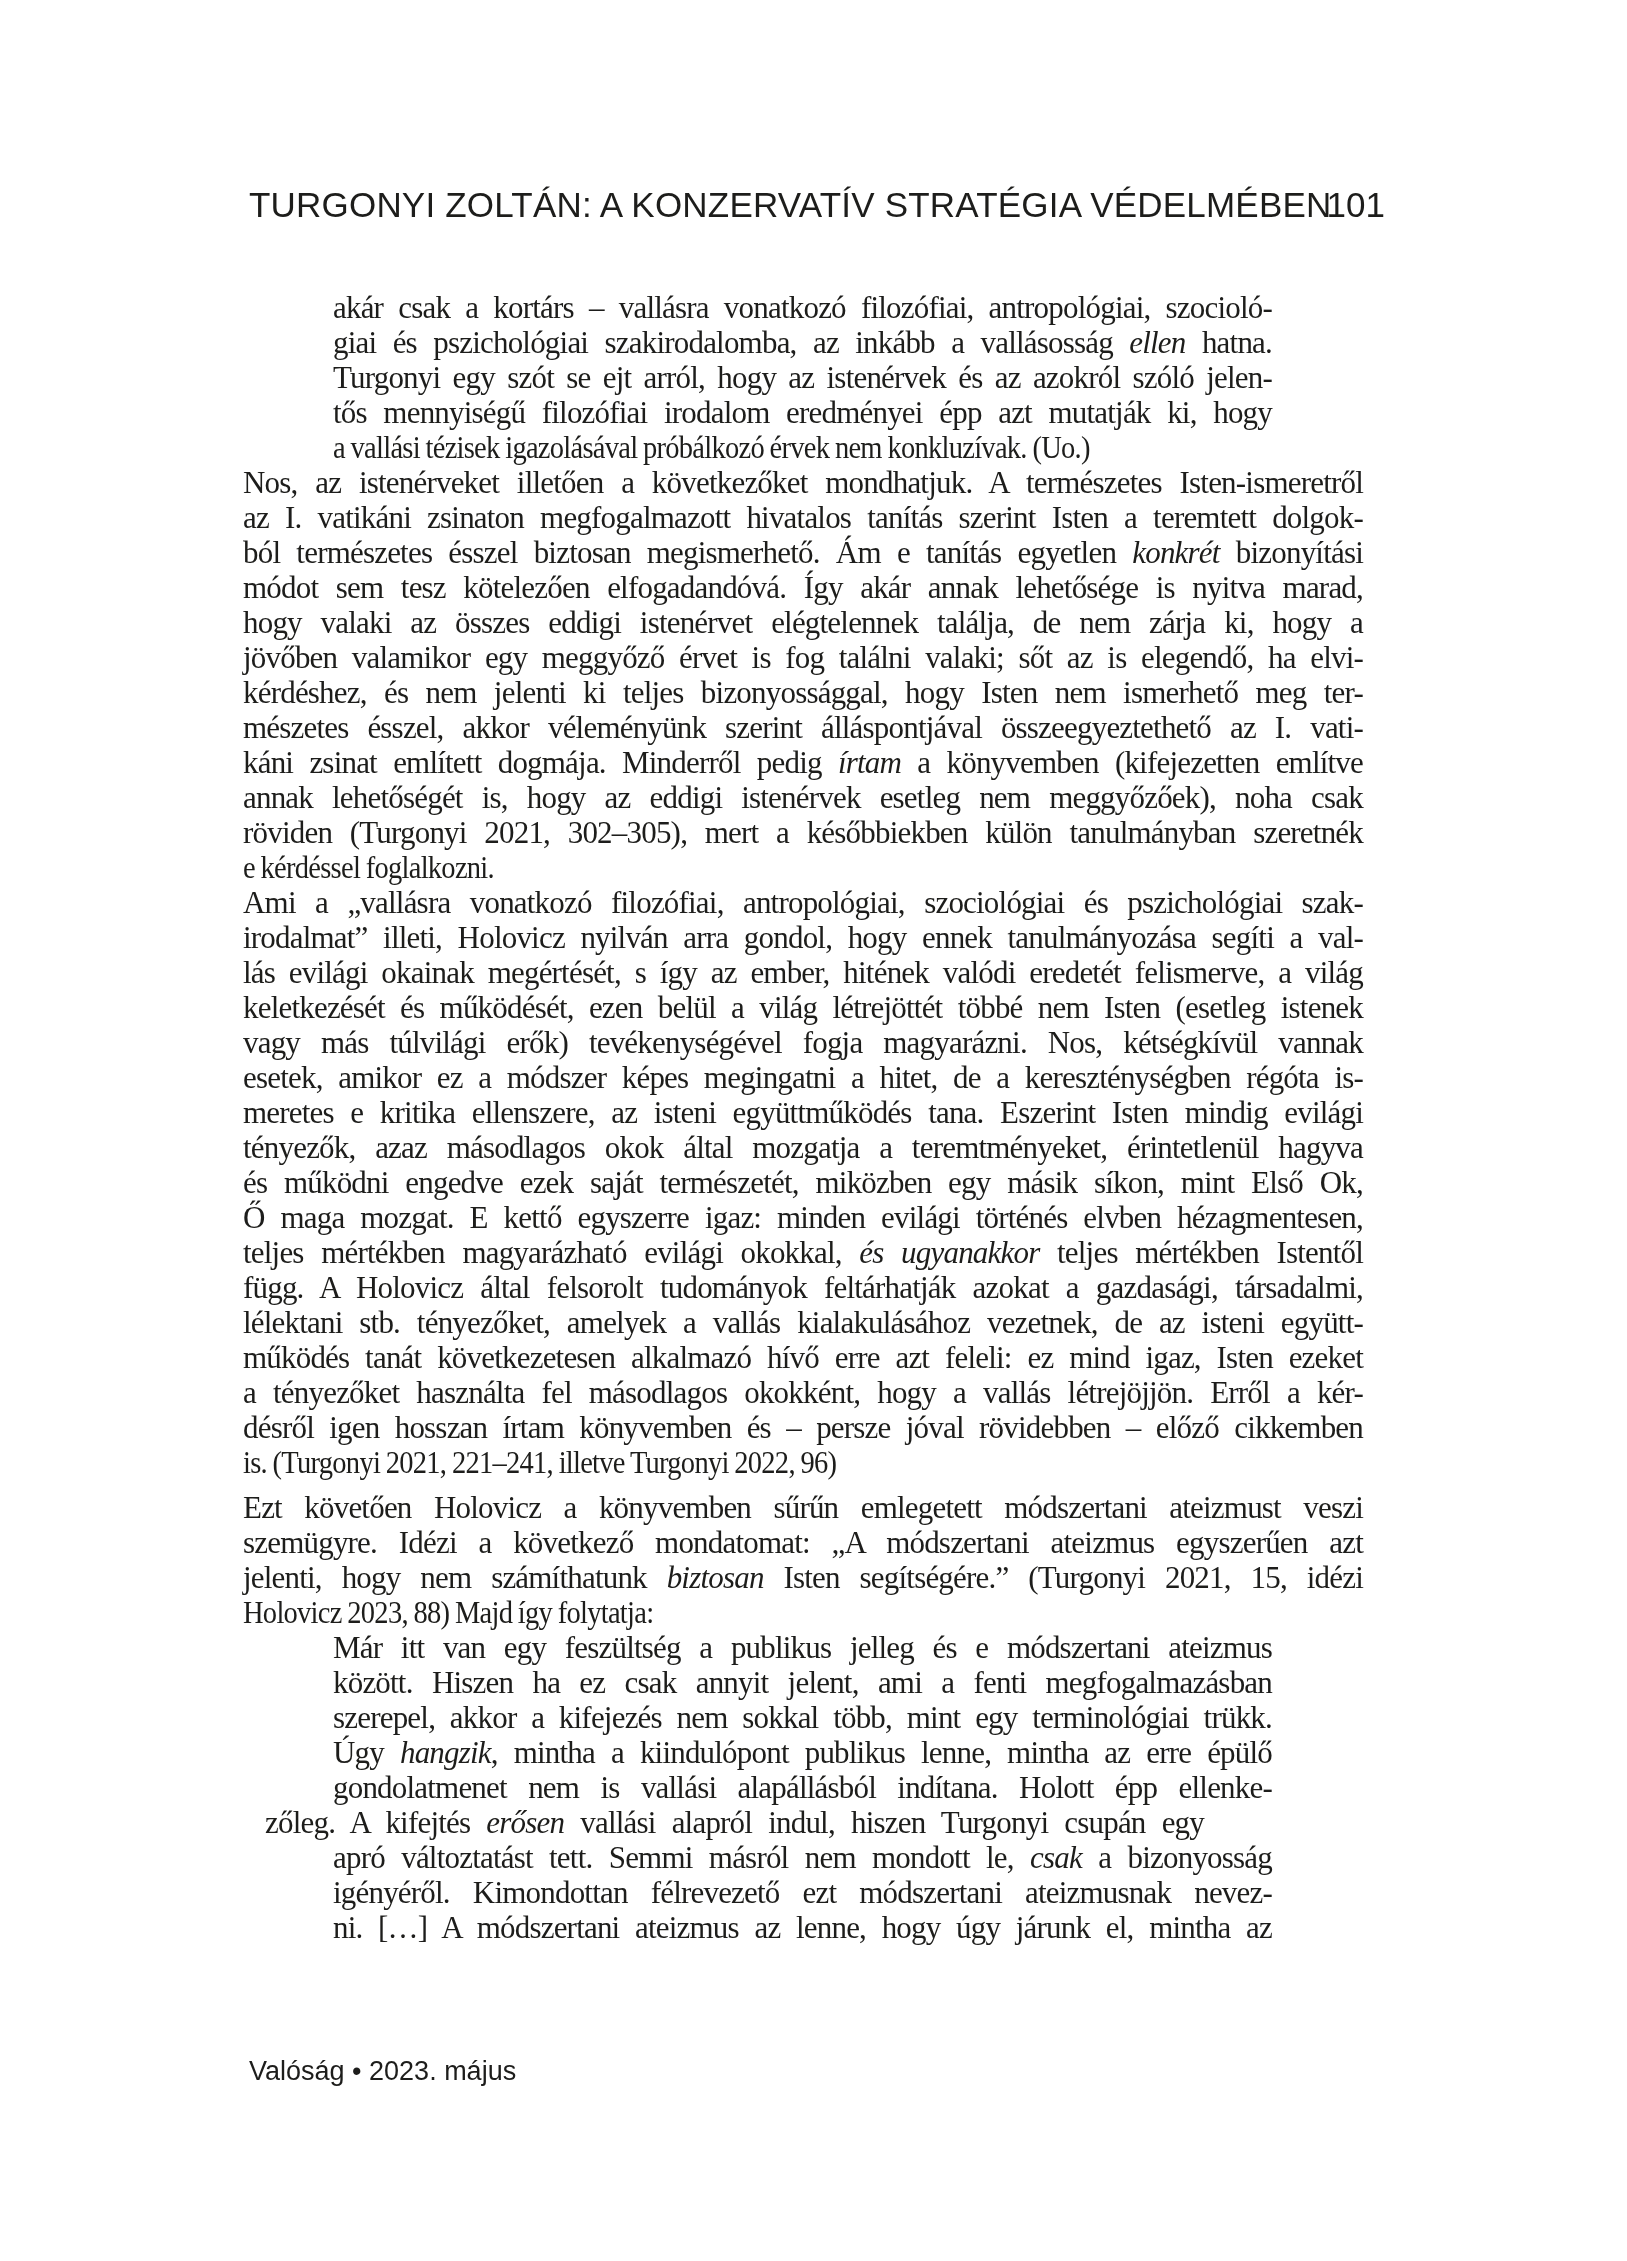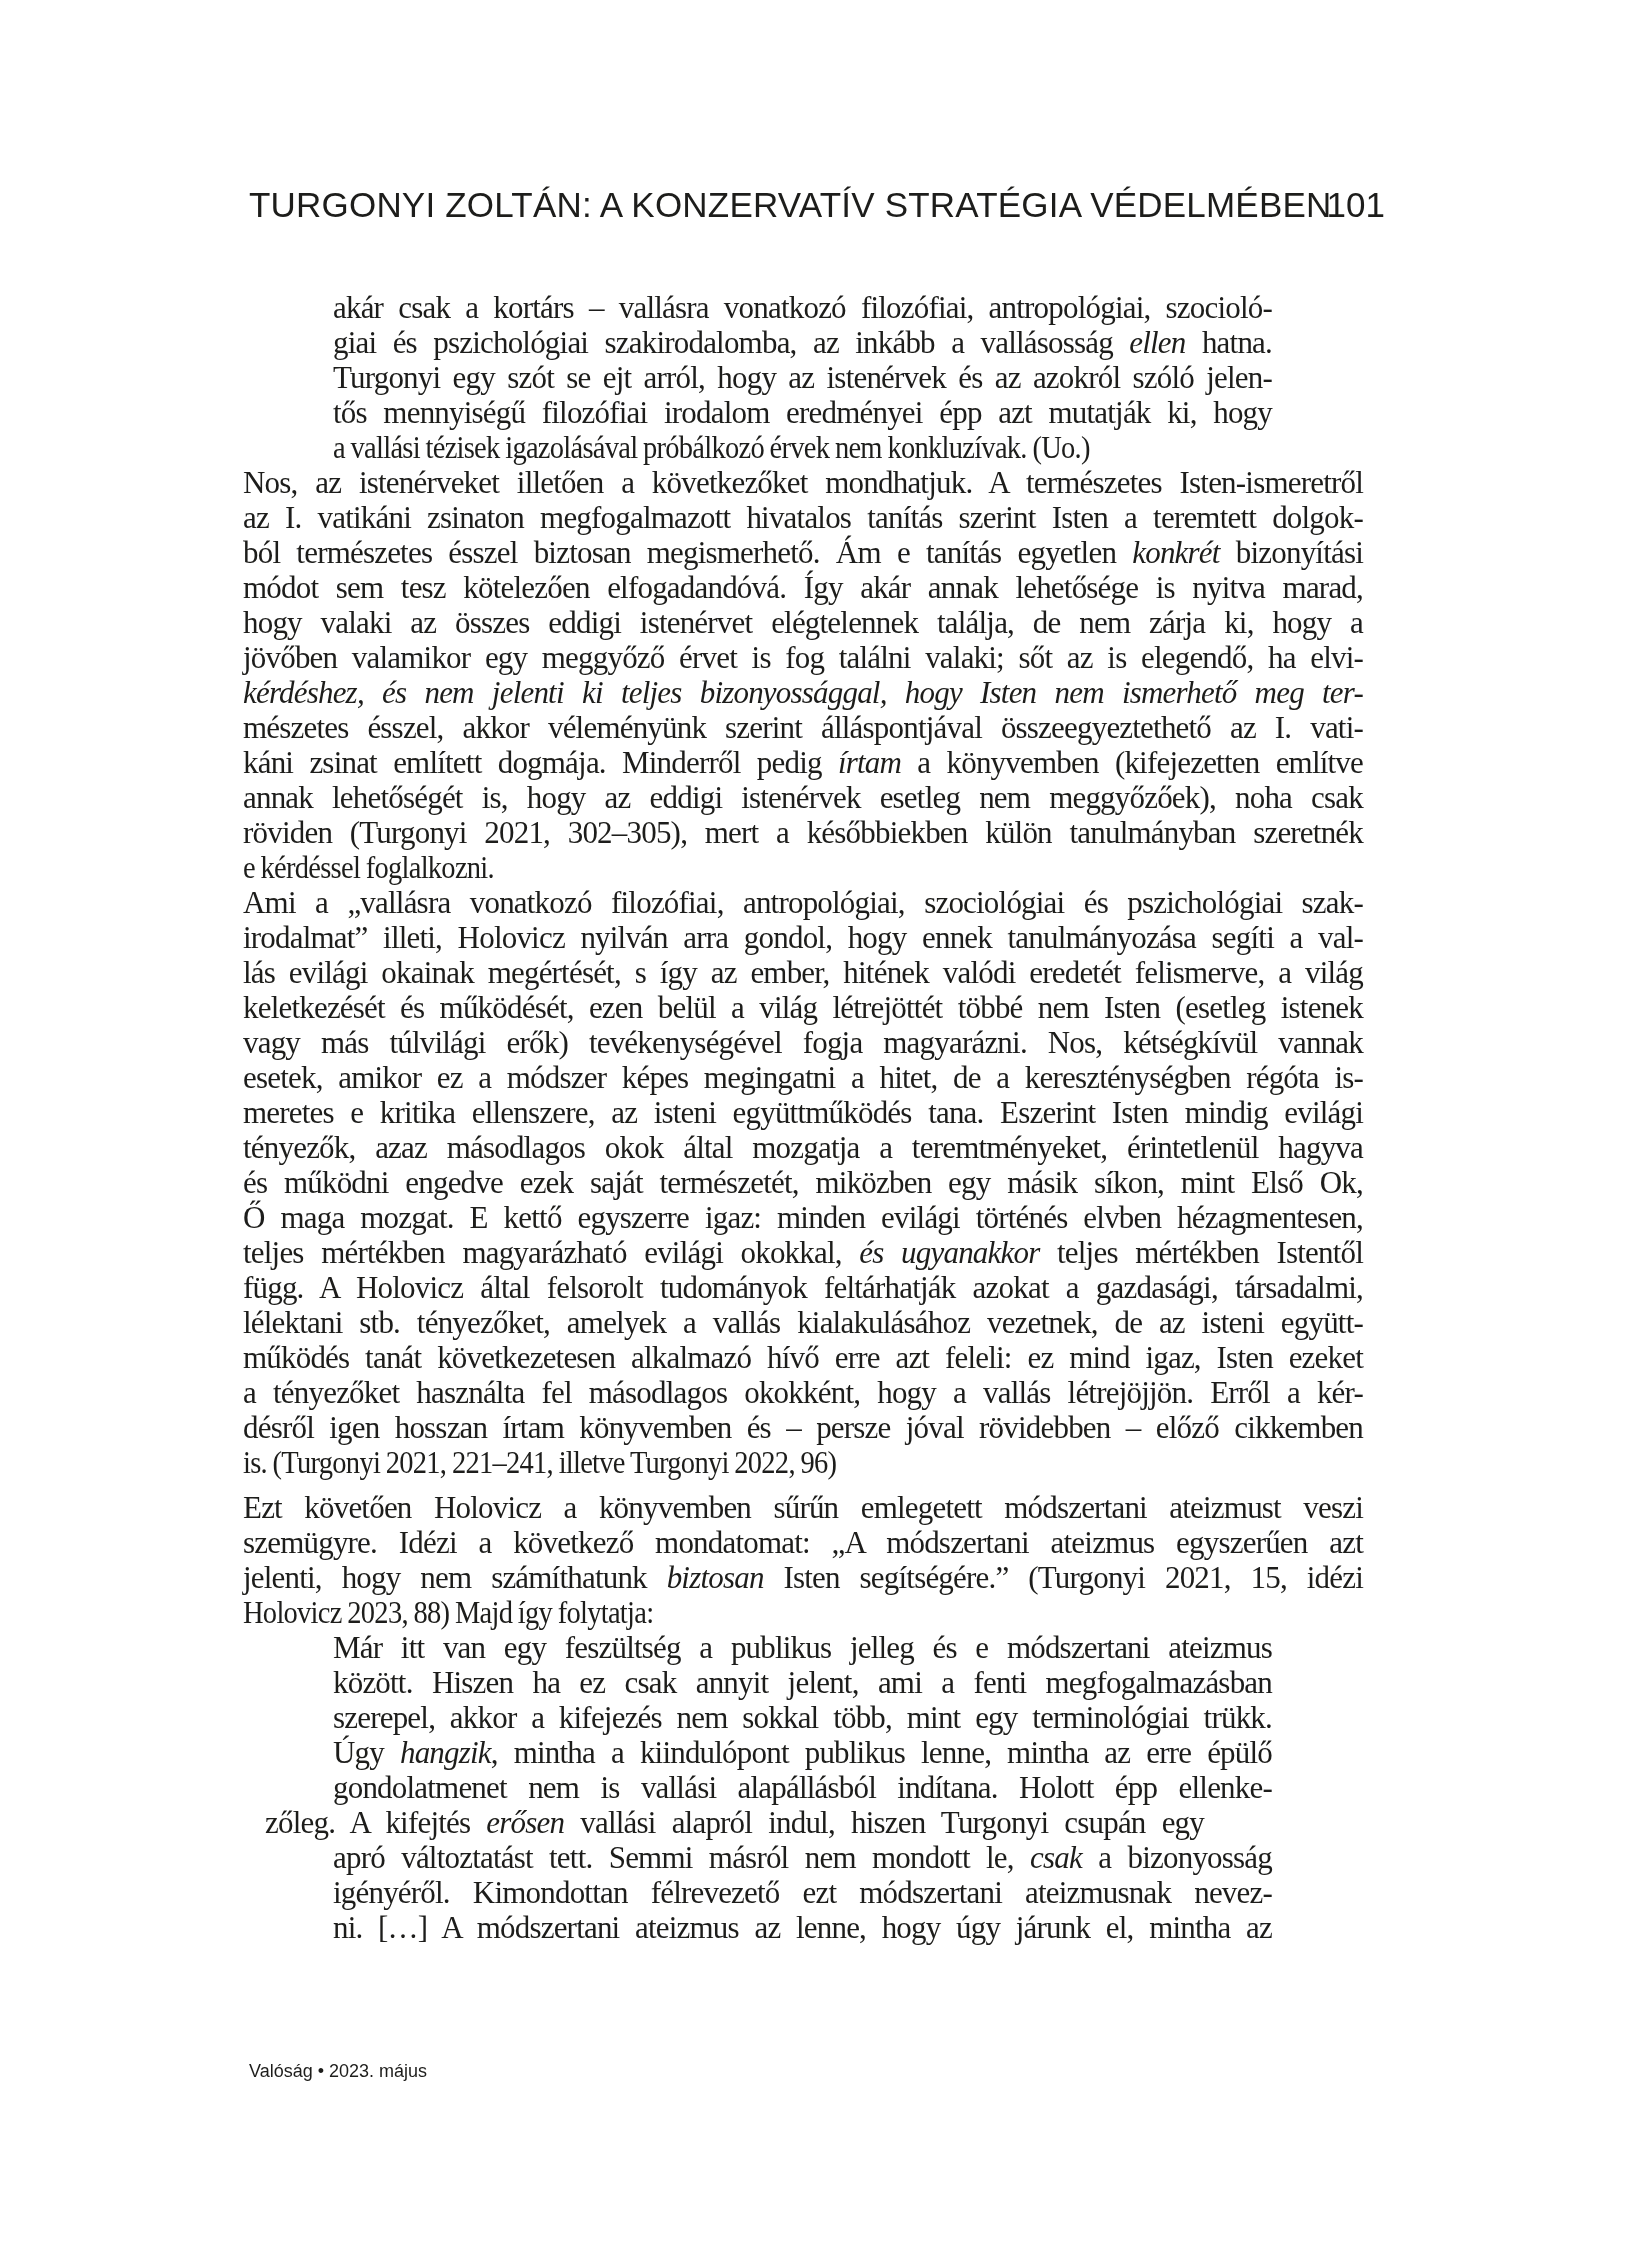--- a/index.html
+++ b/index.html
@@ -20,21 +20,21 @@
     height: 35px; white-space: nowrap; overflow: visible;
     text-align: justify; text-align-last: justify;
     letter-spacing: -0.8px; word-spacing: -0.8px;
   }
   .line.last { text-align-last: left; }
   .quote .line { margin-left: 90px; width: 939px; }
   .body .line { width: 1120px; }
   em { font-style: italic; }
   .footer {
     position: absolute; left: 249px; top: 2058px;
-    font-family: "Liberation Sans", sans-serif; font-size: 18px; line-height: 27.6px;
+    font-family: "Liberation Sans", sans-serif; font-size: 27px; line-height: 27.6px;
     color: #1d1d1b; white-space: nowrap;
   }
 </style>
 </head>
 <body>
 
 <div class="running-head">
   <span class="title">TURGONYI ZOLTÁN: A KONZERVATÍV STRATÉGIA VÉDELMÉBEN</span>
   <span class="pageno">101</span>
 </div>
@@ -47,21 +47,21 @@
       <div class="line" style="white-space: nowrap; display: block; width: 939px;"><span>tős mennyiségű filozófiai irodalom eredményei épp azt mutatják ki, hogy</span></div>
       <div class="line last" style="white-space: nowrap; display: block; width: 939px; transform-origin: left center; transform: scaleX(0.92);"><span>a vallási tézisek igazolásával próbálkozó érvek nem konkluzívak. (Uo.)</span></div>
     </div>
     <div class="body">
       <div class="line" style="white-space: nowrap; display: block; width: 1120px;"><span>Nos, az istenérveket illetően a következőket mondhatjuk. A természetes Isten-ismeretről</span></div>
       <div class="line" style="white-space: nowrap; display: block; width: 1120px;"><span>az I. vatikáni zsinaton megfogalmazott hivatalos tanítás szerint Isten a teremtett dolgok-</span></div>
       <div class="line" style="white-space: nowrap; display: block; width: 1120px;"><span>ból természetes ésszel biztosan megismerhető. Ám e tanítás egyetlen </span><em>konkrét</em><span> bizonyítási</span></div>
       <div class="line" style="white-space: nowrap; display: block; width: 1120px;"><span>módot sem tesz kötelezően elfogadandóvá. Így akár annak lehetősége is nyitva marad,</span></div>
       <div class="line" style="white-space: nowrap; display: block; width: 1120px;"><span>hogy valaki az összes eddigi istenérvet elégtelennek találja, de nem zárja ki, hogy a</span></div>
       <div class="line" style="white-space: nowrap; display: block; width: 1120px;"><span>jövőben valamikor egy meggyőző érvet is fog találni valaki; sőt az is elegendő, ha elvi-</span></div>
-      <div class="line" style="white-space: nowrap; display: block; width: 1120px; font-style: italic;"><span>kérdéshez, és nem jelenti ki teljes bizonyossággal, hogy Isten nem ismerhető meg ter-</span></div>
+      <div class="line" style="white-space: nowrap; display: block; width: 1120px;"><span>kérdéshez, és nem jelenti ki teljes bizonyossággal, hogy Isten nem ismerhető meg ter-</span></div>
       <div class="line" style="white-space: nowrap; display: block; width: 1120px;"><span>mészetes ésszel, akkor véleményünk szerint álláspontjával összeegyeztethető az I. vati-</span></div>
       <div class="line" style="white-space: nowrap; display: block; width: 1120px;"><span>káni zsinat említett dogmája. Minderről pedig </span><em>írtam</em><span> a könyvemben (kifejezetten említve</span></div>
       <div class="line" style="white-space: nowrap; display: block; width: 1120px;"><span>annak lehetőségét is, hogy az eddigi istenérvek esetleg nem meggyőzőek), noha csak</span></div>
       <div class="line" style="white-space: nowrap; display: block; width: 1120px;"><span>röviden (Turgonyi 2021, 302–305), mert a későbbiekben külön tanulmányban szeretnék</span></div>
       <div class="line last" style="white-space: nowrap; display: block; width: 1120px; transform-origin: left center; transform: scaleX(0.92);"><span>e kérdéssel foglalkozni.</span></div>
     </div>
     <div class="body">
       <div class="line" style="white-space: nowrap; display: block; width: 1120px;"><span>Ami a „vallásra vonatkozó filozófiai, antropológiai, szociológiai és pszichológiai szak-</span></div>
       <div class="line" style="white-space: nowrap; display: block; width: 1120px;"><span>irodalmat” illeti, Holovicz nyilván arra gondol, hogy ennek tanulmányozása segíti a val-</span></div>
       <div class="line" style="white-space: nowrap; display: block; width: 1120px;"><span>lás evilági okainak megértését, s így az ember, hitének valódi eredetét felismerve, a világ</span></div>

